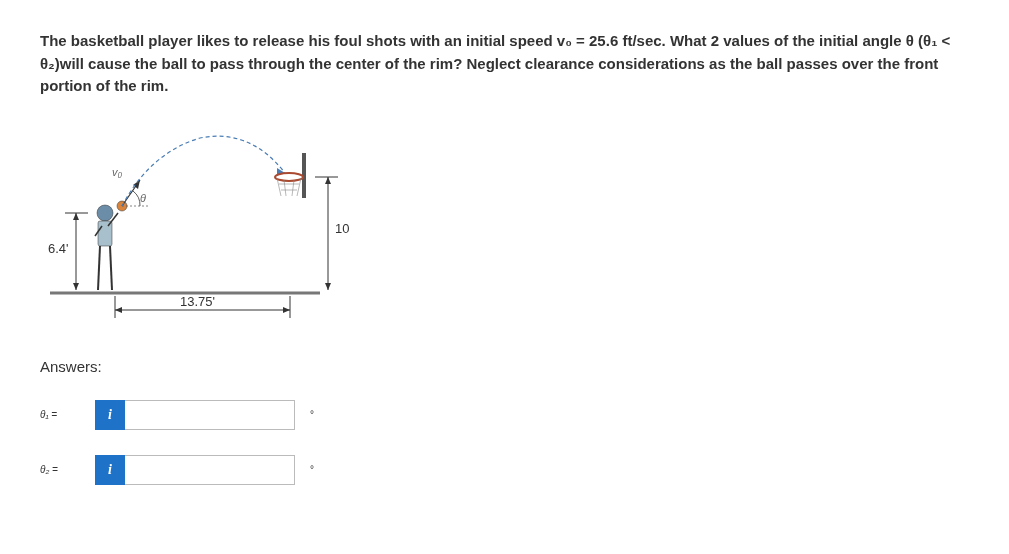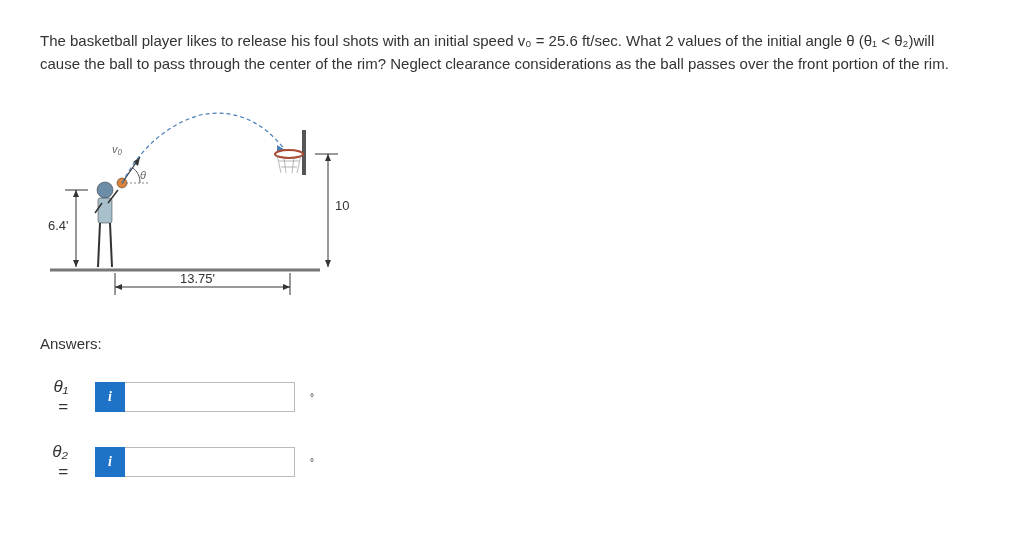--- a/index.html
+++ b/index.html
@@ -8,20 +8,21 @@
       background: #fff;
       padding: 30px 40px;
       width: 1009px;
       color: #333;
     }
     .problem-text {
       font-size: 15px;
       line-height: 1.5;
       color: #333;
       margin-bottom: 20px;
+      font-weight: bold;
     }
     .diagram-container {
       position: relative;
       width: 310px;
       height: 210px;
       margin: 10px 0 30px 0;
     }
     .diagram-svg {
       width: 100%;
       height: 100%;
@@ -33,24 +34,24 @@
       font-size: 15px;
       color: #333;
       margin-bottom: 25px;
     }
     .answer-row {
       display: flex;
       align-items: center;
       margin-bottom: 25px;
     }
     .answer-label {
-      font-size: 17px;
+      font-size: 10px;
       color: #333;
       width: 55px;
-      text-align: right;
+      text-align: left;
       padding-right: 27px;
       font-style: italic;
     }
     .info-btn {
       width: 30px;
       height: 30px;
       background: #1e73c8;
       color: #fff;
       display: flex;
       align-items: center;

